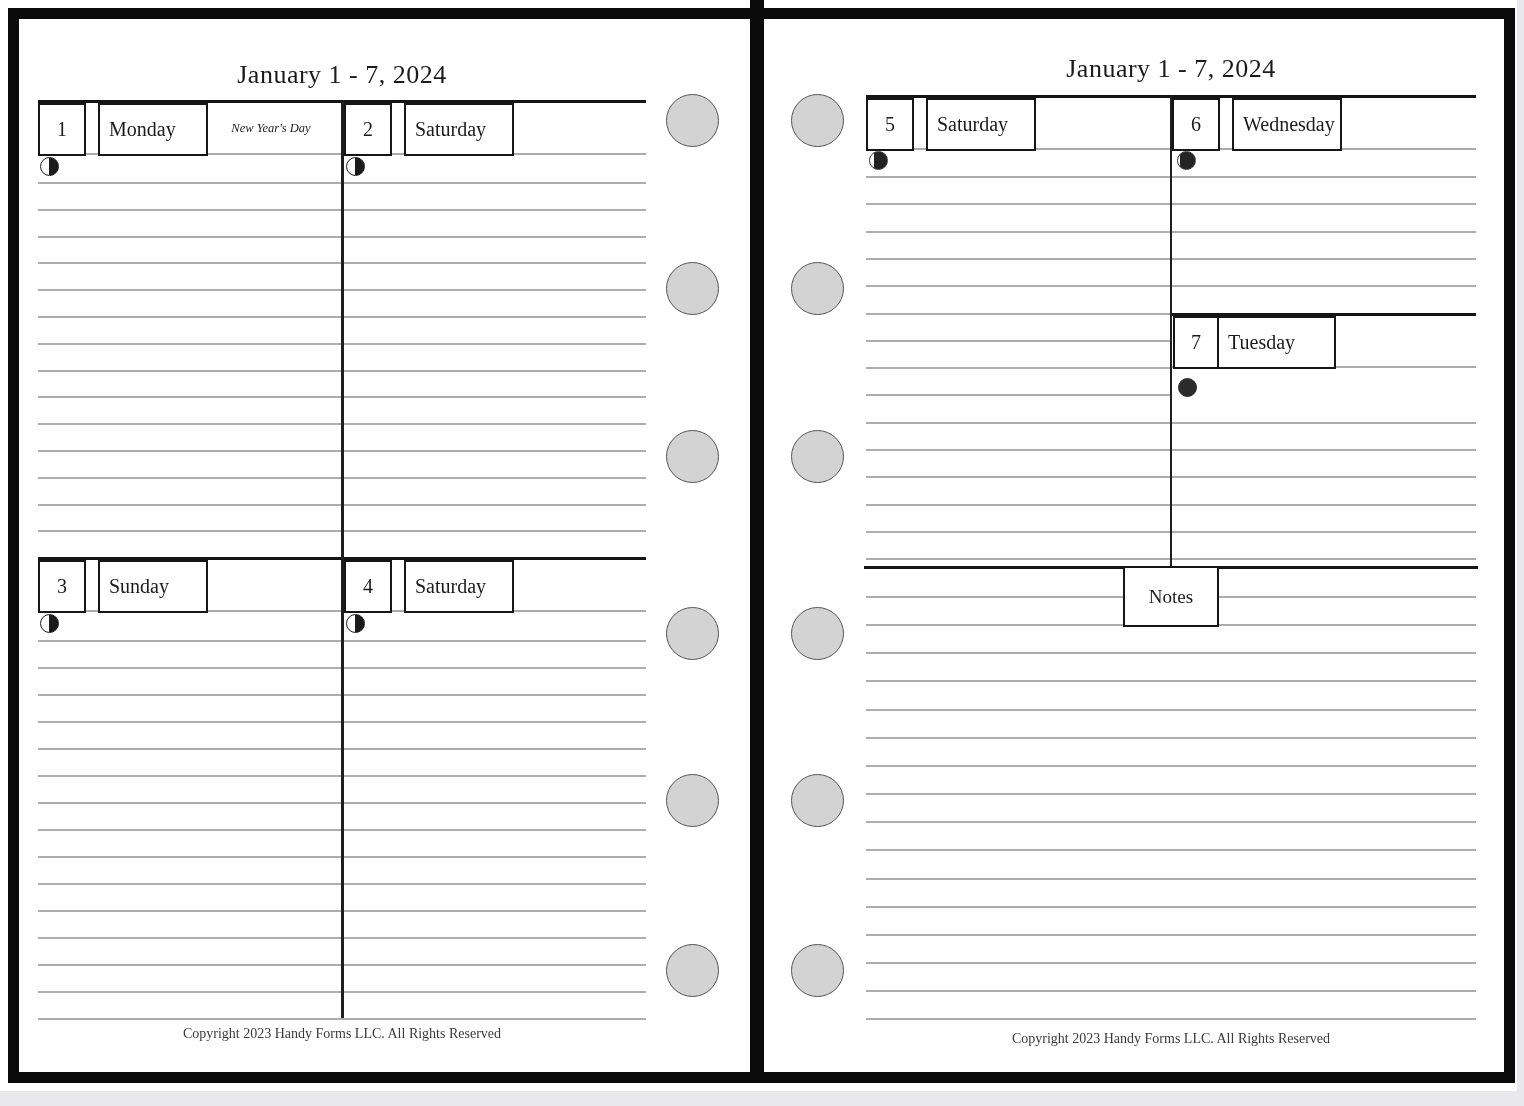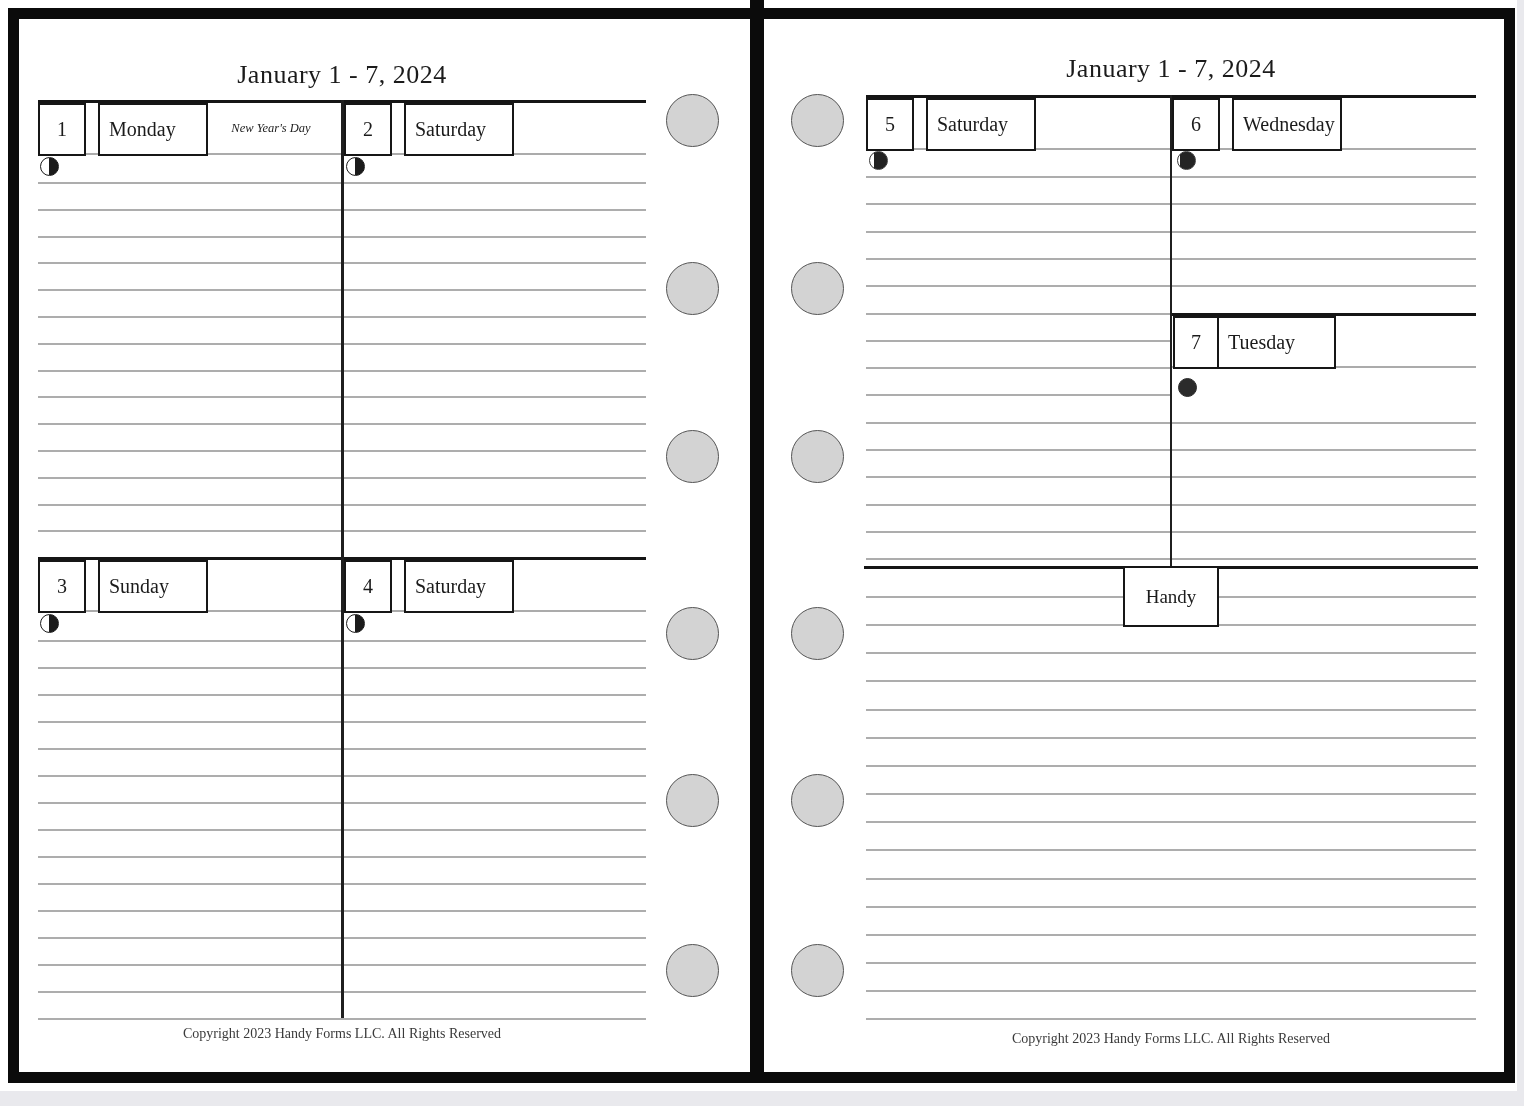--- a/index.html
+++ b/index.html
@@ -174,21 +174,21 @@
         <div class="cell num">7</div>
         <div class="cell name">Tuesday</div>
       </div>
       <span class="moon moon-new-moon" style="left:7px;top:65px"></span>
     </div>
 
     <div class="vdiv" style="left:1169.5px;top:95px;height:474px;"></div>
     <div class="hdiv" style="left:864px;top:566px;width:614px;"></div>
 
     <div class="notes">
-      <span>Handy</span>
+      <span>Notes</span>
     </div>
     <div class="rules" style="left:866px;width:610px;">
         <div class="rule" style="top: 596px;"></div>
         <div class="rule" style="top: 624.15px;"></div>
         <div class="rule" style="top: 652.3px;"></div>
         <div class="rule" style="top: 680.45px;"></div>
         <div class="rule" style="top: 708.6px;"></div>
         <div class="rule" style="top: 736.75px;"></div>
         <div class="rule" style="top: 764.9px;"></div>
         <div class="rule" style="top: 793.05px;"></div>

